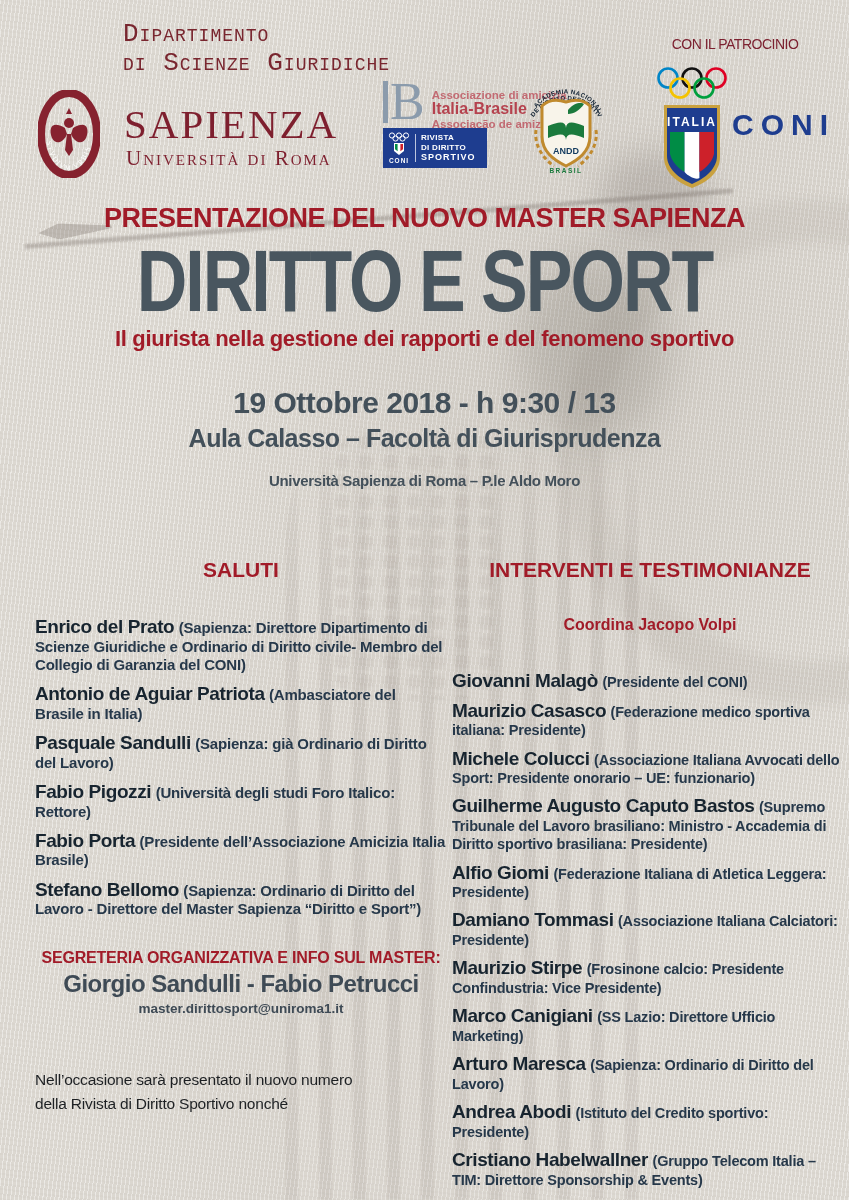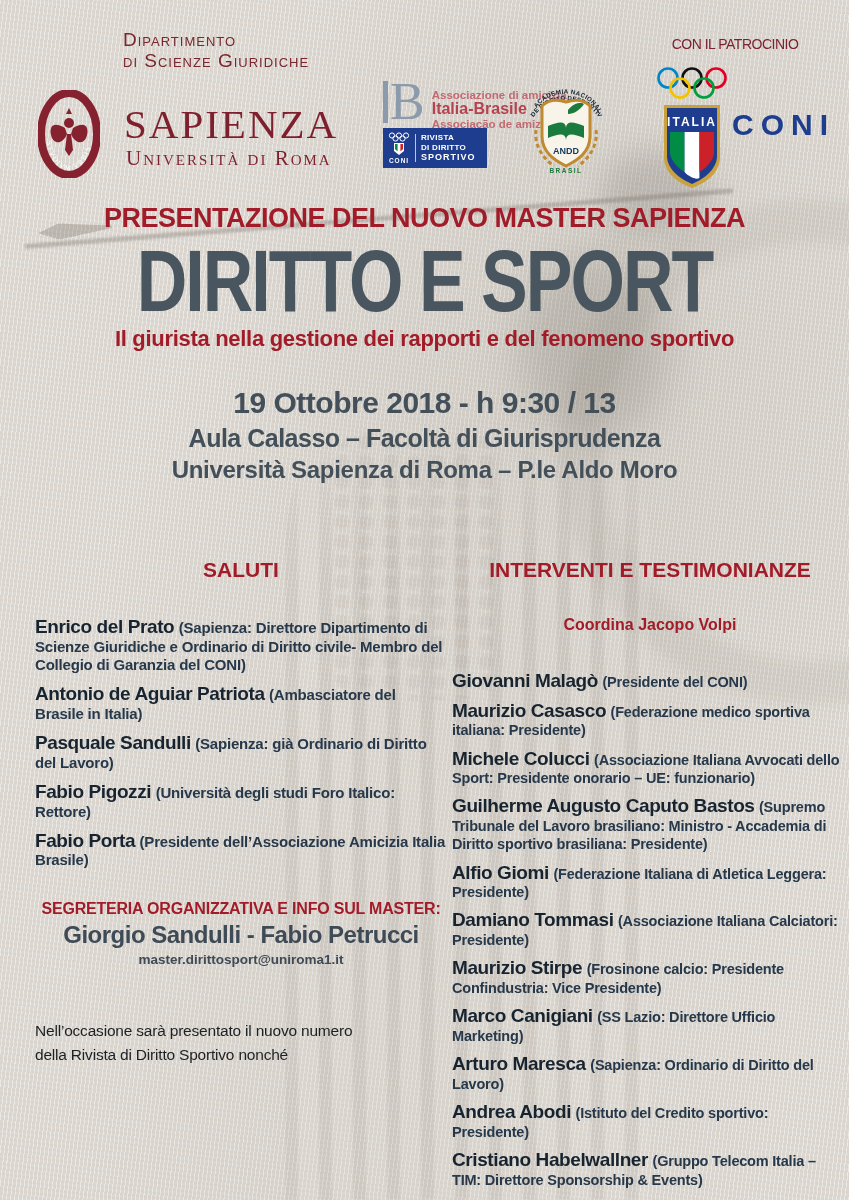--- a/index.html
+++ b/index.html
@@ -31,23 +31,23 @@
   .statue-fist{left:600px;top:150px;width:110px;height:90px;border-radius:50%;
     background:rgba(100,92,86,0.22);filter:blur(16px);}
   .statue-shield{left:560px;top:200px;width:420px;height:420px;border-radius:50%;
     border:42px solid rgba(140,130,120,0.10);filter:blur(6px);}
   .spear-shaft{left:25px;top:244px;width:710px;height:5px;background:rgba(112,102,95,0.32);
     transform:rotate(-4.5deg);transform-origin:left center;filter:blur(1px);}
   .spear-head{left:38px;top:222px;width:74px;height:16px;background:rgba(112,102,95,0.30);
     clip-path:polygon(0 50%,28% 0,100% 42%,100% 58%,28% 100%);transform:rotate(-5deg);filter:blur(.6px);}
 
   
-  .dept{position:absolute;left:123px;top:30px;color:#79262f;
-    font-family:Liberation Sans, sans-serif;font-variant:small-caps;
-    font-size:19px;line-height:1.1;letter-spacing:1px;}
+  .dept{position:absolute;left:123px;top:20px;color:#79262f;
+    font-family:Liberation Mono, monospace;font-variant:small-caps;
+    font-size:26px;line-height:1.1;letter-spacing:1px;}
   .sap-seal{position:absolute;left:38px;top:90px;}
   .sap-word{position:absolute;left:124px;top:104px;color:#7e1f2e;
     font-family:"Liberation Serif",serif;font-size:41px;letter-spacing:2px;line-height:1;}
   .sap-sub{position:absolute;left:126px;top:146px;color:#7e1f2e;
     font-family:"Liberation Serif",serif;font-variant:small-caps;font-size:21px;letter-spacing:2px;}
 
   .ib-logo{position:absolute;left:383px;top:80px;display:flex;}
   .ib-glyph{font-family:"Liberation Serif",serif;font-size:52px;line-height:.85;color:#8b9bac;font-weight:400;}
   .ib-glyph .bar{display:inline-block;width:5px;height:42px;background:#8b9bac;margin-right:2px;vertical-align:-4px;}
   .ib-text{margin-left:7px;line-height:1.05;padding-top:9px;}
@@ -76,21 +76,21 @@
     color:#a11b28;font-size:27px;font-weight:bold;letter-spacing:-0.5px;}
   .main-title{position:absolute;left:0;top:237px;width:100%;text-align:center;
     color:#49565f;font-size:70px;font-weight:bold;letter-spacing:-2px;line-height:1;
     transform:scaleY(1.25);transform-origin:center top;}
   .subtitle{position:absolute;left:0;top:326px;width:100%;text-align:center;
     color:#a11b28;font-size:22px;font-weight:bold;letter-spacing:-0.3px;}
 
   .event{position:absolute;left:0;top:386px;width:100%;text-align:center;color:#43505a;}
   .ev-date{font-size:30px;font-weight:bold;letter-spacing:-0.5px;}
   .ev-venue{font-size:25px;font-weight:bold;margin-top:4px;letter-spacing:-0.5px;text-align:center;}
-  .ev-addr{font-size:24px;font-weight:bold;margin-top:3px;letter-spacing:-0.3px;}
+  .ev-addr{font-size:15px;font-weight:bold;margin-top:19px;letter-spacing:-0.3px;}
 
   
   .col{position:absolute;top:558px;}
   .col-left{left:35px;width:412px;}
   .col-right{left:452px;width:396px;}
   .col-heading{color:#a11b28;font-size:21px;font-weight:bold;letter-spacing:0;text-align:center;margin:0 0 34px 0;}
   .coordinator{color:#a11b28;font-size:16px;font-weight:bold;text-align:center;margin:0 0 36px 0;}
   .speaker{margin:0 0 9px 0;line-height:1.14;}
   .sp-name{color:#17242f;font-size:19px;font-weight:bold;letter-spacing:-0.4px;}
   .sp-role{color:#26384a;font-size:15px;font-weight:600;letter-spacing:-0.2px;}
@@ -233,20 +233,21 @@
 
         <p class="speaker"><span class="sp-name">Antonio de Aguiar Patriota</span> <span class="sp-role">(Ambasciatore del Brasile in Italia)</span></p>
 
         <p class="speaker"><span class="sp-name">Pasquale Sandulli</span> <span class="sp-role">(Sapienza: già Ordinario di Diritto del Lavoro)</span></p>
 
         <p class="speaker"><span class="sp-name">Fabio Pigozzi</span> <span class="sp-role">(Università degli studi Foro Italico: Rettore)</span></p>
 
 
         <p class="speaker"><span class="sp-name">Fabio Porta</span> <span class="sp-role">(Presidente dell’Associazione Amicizia Italia Brasile)</span></p>
 
+        <p class="speaker"><span class="sp-name">Stefano Bellomo</span> <span class="sp-role">(Sapienza: Ordinario di Diritto del Lavoro - Direttore del Master Sapienza “Diritto e Sport”)</span></p>
       </div>
 
     <div class="secretariat">
       <div class="sec-heading">SEGRETERIA ORGANIZZATIVA E INFO SUL MASTER:</div>
       <div class="sec-names">Giorgio Sandulli - Fabio Petrucci</div>
       <div class="sec-email">master.dirittosport@uniroma1.it</div>
     </div>
 
     <div class="note">
       <div>

